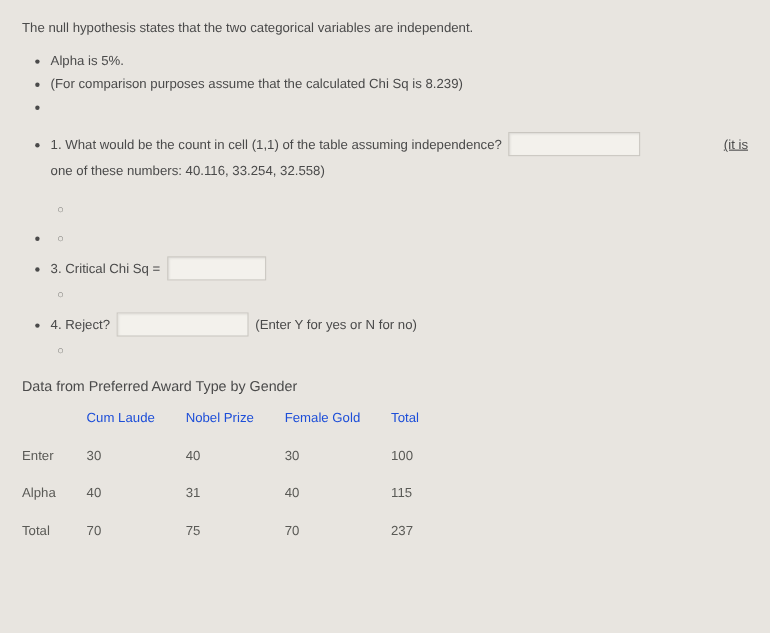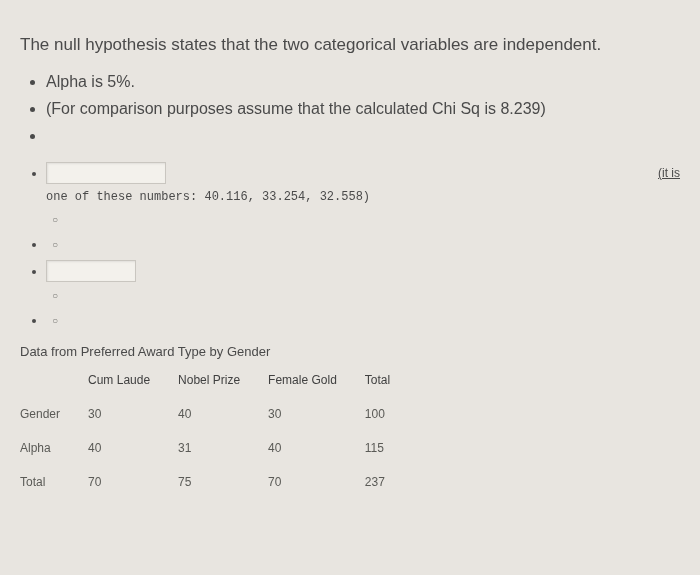--- a/index.html
+++ b/index.html
@@ -9,43 +9,41 @@
     font-family: Arial, Helvetica, sans-serif;
     color: #4a4a4a;
     font-size: 13px;
     width: 700px;
     height: 575px;
     box-sizing: border-box;
     line-height: 1.5;
   }
   .intro {
     margin-bottom: 12px;
-    font-size: 17px;
-    margin-top: 16px;
+    font-size: 12px;
   }
   ul.top {
     margin: 4px 0 14px 0;
     padding-left: 26px;
   }
   ul.top li {
-    font-size: 16px;
+    font-size: 12px;
     margin-bottom: 3px;
   }
   ul.questions {
     margin: 0;
     padding-left: 26px;
   }
   ul.questions > li {
     font-size: 12px;
     margin-bottom: 6px;
   }
   .sub {
-    margin: 4px 0 6px 0;
+    margin: 4px 0 20px 0;
     font-size: 12px;
-    font-family: Liberation Mono, monospace;
   }
   .q-row {
     display: flex;
     align-items: center;
     gap: 6px;
     flex-wrap: nowrap;
   }
   input.box {
     border: 1px solid #c9c6c0;
     background: #f3f1ec;
@@ -77,77 +75,84 @@
     border-collapse: collapse;
     font-size: 12px;
     color: #5a5a56;
   }
   table.data th, table.data td {
     text-align: left;
     padding: 8px 28px 8px 0;
     font-weight: normal;
   }
   table.data th {
-    color: #404040;
+    color: #1d4ed8;
   }
 </style>
 </head>
 <body>
 
 <div class="intro">The null hypothesis states that the two categorical variables are independent.</div>
 
 <ul class="top">
   <li>Alpha is 5%.</li>
   <li>(For comparison purposes assume that the calculated Chi Sq is 8.239)</li>
   <li></li>
 </ul>
 
 <ul class="questions">
 
   <li>
     <div class="q-row">
+      <span>1. What would be the count in cell (1,1) of the table assuming independence?</span>
       <input class="box w-long" style="">
       <span class="hint-right">(it is</span>
     </div>
     <div class="sub">one of these numbers: 40.116, 33.254, 32.558)</div>
     <div class="circ">○</div>
   </li>
 
   <li>
     <div class="circ">○</div>
   </li>
 
   <li>
     <div class="q-row">
+      <span>3. Critical Chi Sq =</span>
       <input class="box w-med" style="">
     </div>
     <div class="circ">○</div>
   </li>
 
   <li>
+    <div class="q-row">
+      <span>4. Reject?</span>
+      <input class="box w-long" style="">
+      <span>(Enter Y for yes or N for no)</span>
+    </div>
     <div class="circ">○</div>
   </li>
 
 </ul>
 
 <div class="section-title">Data from Preferred Award Type by Gender</div>
 
 <table class="data">
   <thead>
     <tr>
       <th></th>
       <th>Cum Laude</th>
       <th>Nobel Prize</th>
       <th>Female Gold</th>
       <th>Total</th>
     </tr>
   </thead>
   <tbody>
     <tr>
-      <td>Gender</td>
+      <td>Enter</td>
       <td>30</td>
       <td>40</td>
       <td>30</td>
       <td>100</td>
     </tr>
     <tr>
       <td>Alpha</td>
       <td>40</td>
       <td>31</td>
       <td>40</td>

